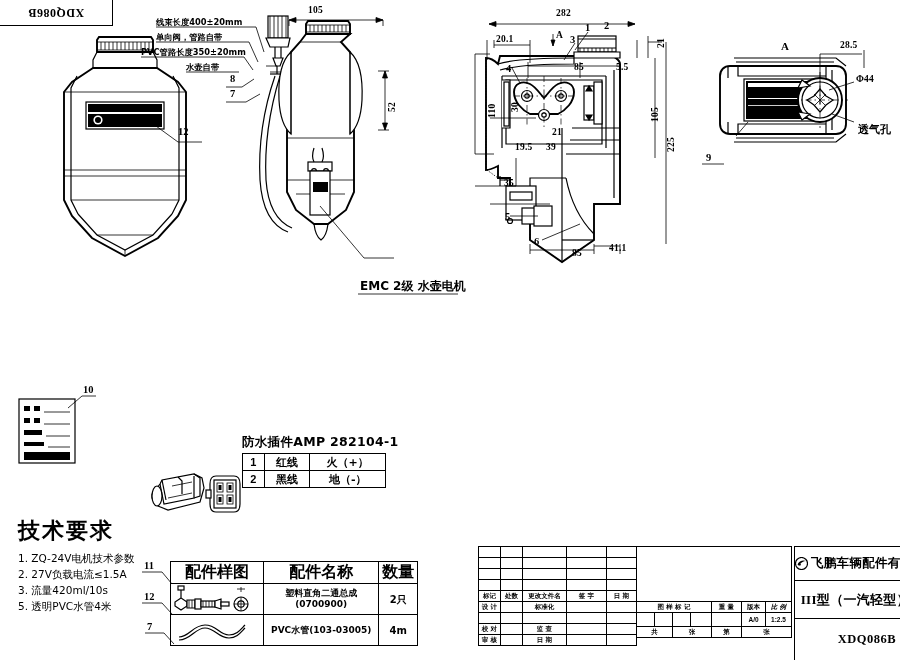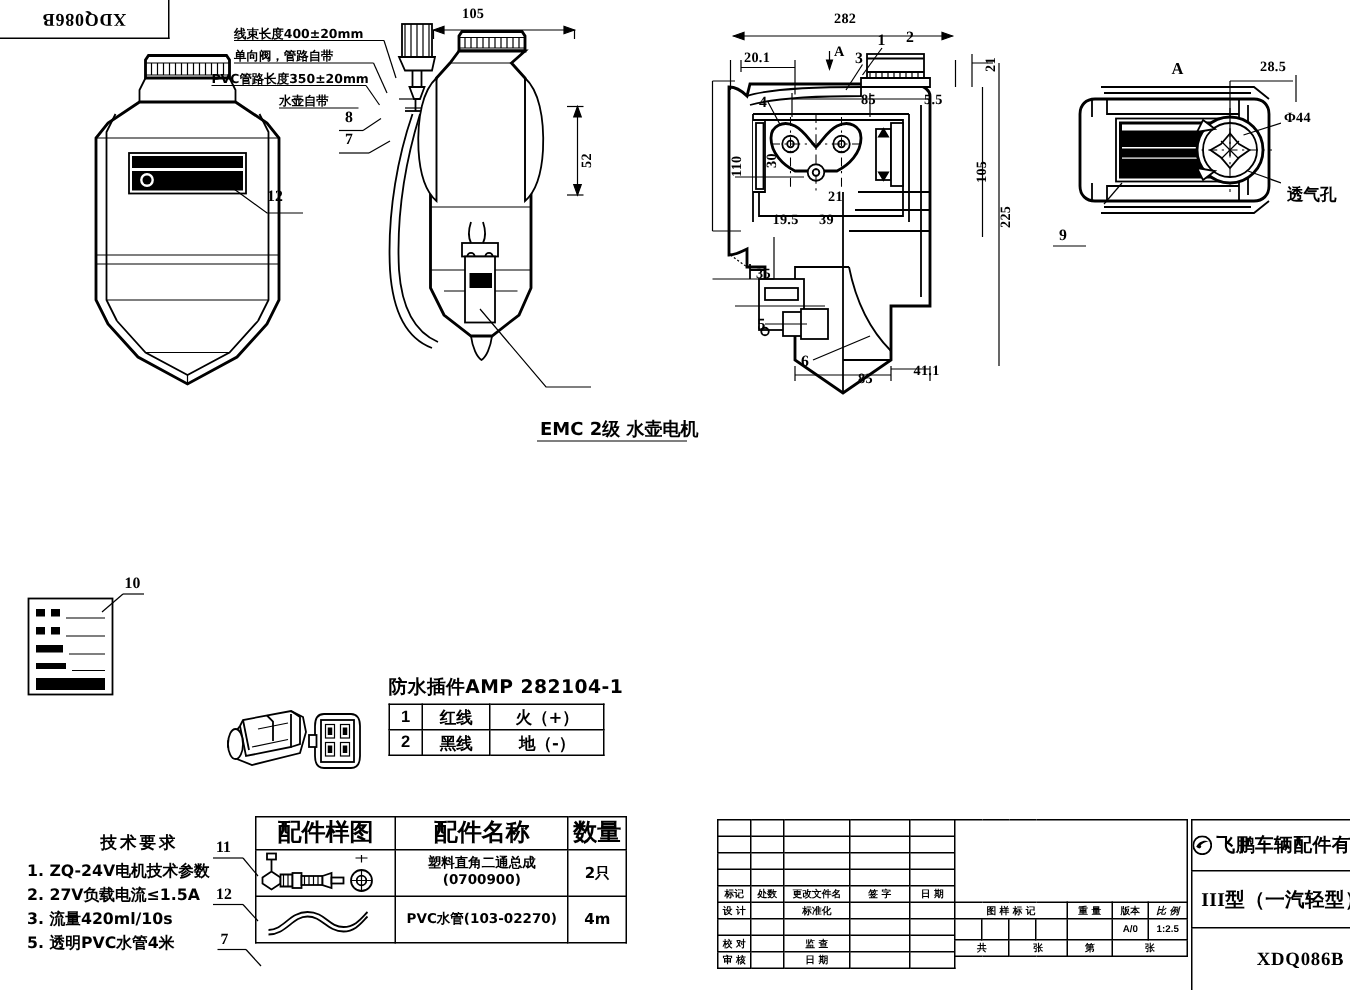--- a/index.html
+++ b/index.html
@@ -57,50 +57,50 @@
     font-weight: 700; font-size: 12px; letter-spacing: .5px;
     transform: rotate(180deg);
   }
 
   
   .note { font-size: 8.3px; }
 
   
   #techreq { left: 18px; top: 516px; width: 150px; }
   #techreq .tr-title {
-    font-size: 11px; font-weight: 700; text-align: center;
-    letter-spacing: 2px; margin-bottom: 4px; margin-top: 38px;
-  }
-  #techreq .tr-item { font-size: 10.5px; font-weight: 700; line-height: 16px; }
+    font-size: 22px; font-weight: 700; 
+    letter-spacing: 2px; margin-bottom: 4px;
+  }
+  #techreq .tr-item { font-size: 10.5px; font-weight: 400; line-height: 16px; }
   #techreq sup { font-size: 7px; }
 
   
   table.grid { border-collapse: collapse; background: #fff; }
   table.grid td, table.grid th {
     border: 1.1px solid #000;
     padding: 0;
     text-align: center;
     vertical-align: middle;
     font-weight: 700;
     color: #000;
   }
 
   
-  #pluginfo { left: 242px; top: 450px; margin-left: 17px; }
+  #pluginfo { left: 242px; top: 434px; }
   #pluginfo .pt-title {
     font-size: 12.5px; font-weight: 700; margin-bottom: 2px; letter-spacing: .3px;
   }
   #pintable { width: 144px; }
   #pintable td { height: 17px; font-size: 11px; }
   #pintable td.c1 { width: 22px; }
   #pintable td.c2 { width: 46px; }
   #pintable td.c3 { width: 76px; }
 
   
-  #acctable { left: 170px; top: 544px; width: 248px; }
+  #acctable { left: 170px; top: 561px; width: 248px; }
   #acctable td { font-size: 9px; line-height: 11px; }
   #acctable td.pic { width: 82px; height: 31px; }
   #acctable td.nm { width: 102px; }
   #acctable td.qt { width: 34px; font-size: 10px; }
 
   
   #titleblock { left: 478px; top: 546px; width: 416px; height: 114px; }
   #tb-left { position:absolute; left:0; top:0; }
   #tb-left td { font-size: 6.5px; }
 
@@ -656,21 +656,21 @@
       <tr>
         <td class="pic">
           <svg width="80" height="30" viewBox="0 0 80 30">
             <g class="ln med">
               <path d="M8,22 C18,22 22,10 34,10 C46,10 48,20 58,20 C66,20 70,14 74,10"></path>
               <path d="M8,25 C20,25 24,13 34,13 C44,13 47,23 58,23 C66,23 70,17 74,13"></path>
             </g>
           </svg>
         </td>
         <td class="nm cn">
-          <div>PVC水管(103-02270)</div>
+          <div>PVC水管(103-03005)</div>
         </td>
         <td class="qt cn">4m</td>
       </tr>
     </tbody>
   </table>
 
   <div class="abs balloon" style="left:144px; top:560px;">11</div>
   <div class="abs balloon" style="left:144px; top:591px;">12</div>
   <div class="abs balloon" style="left:147px; top:621px;">7</div>
   <svg class="abs" style="left:140px; top:562px;" width="40" height="86">

